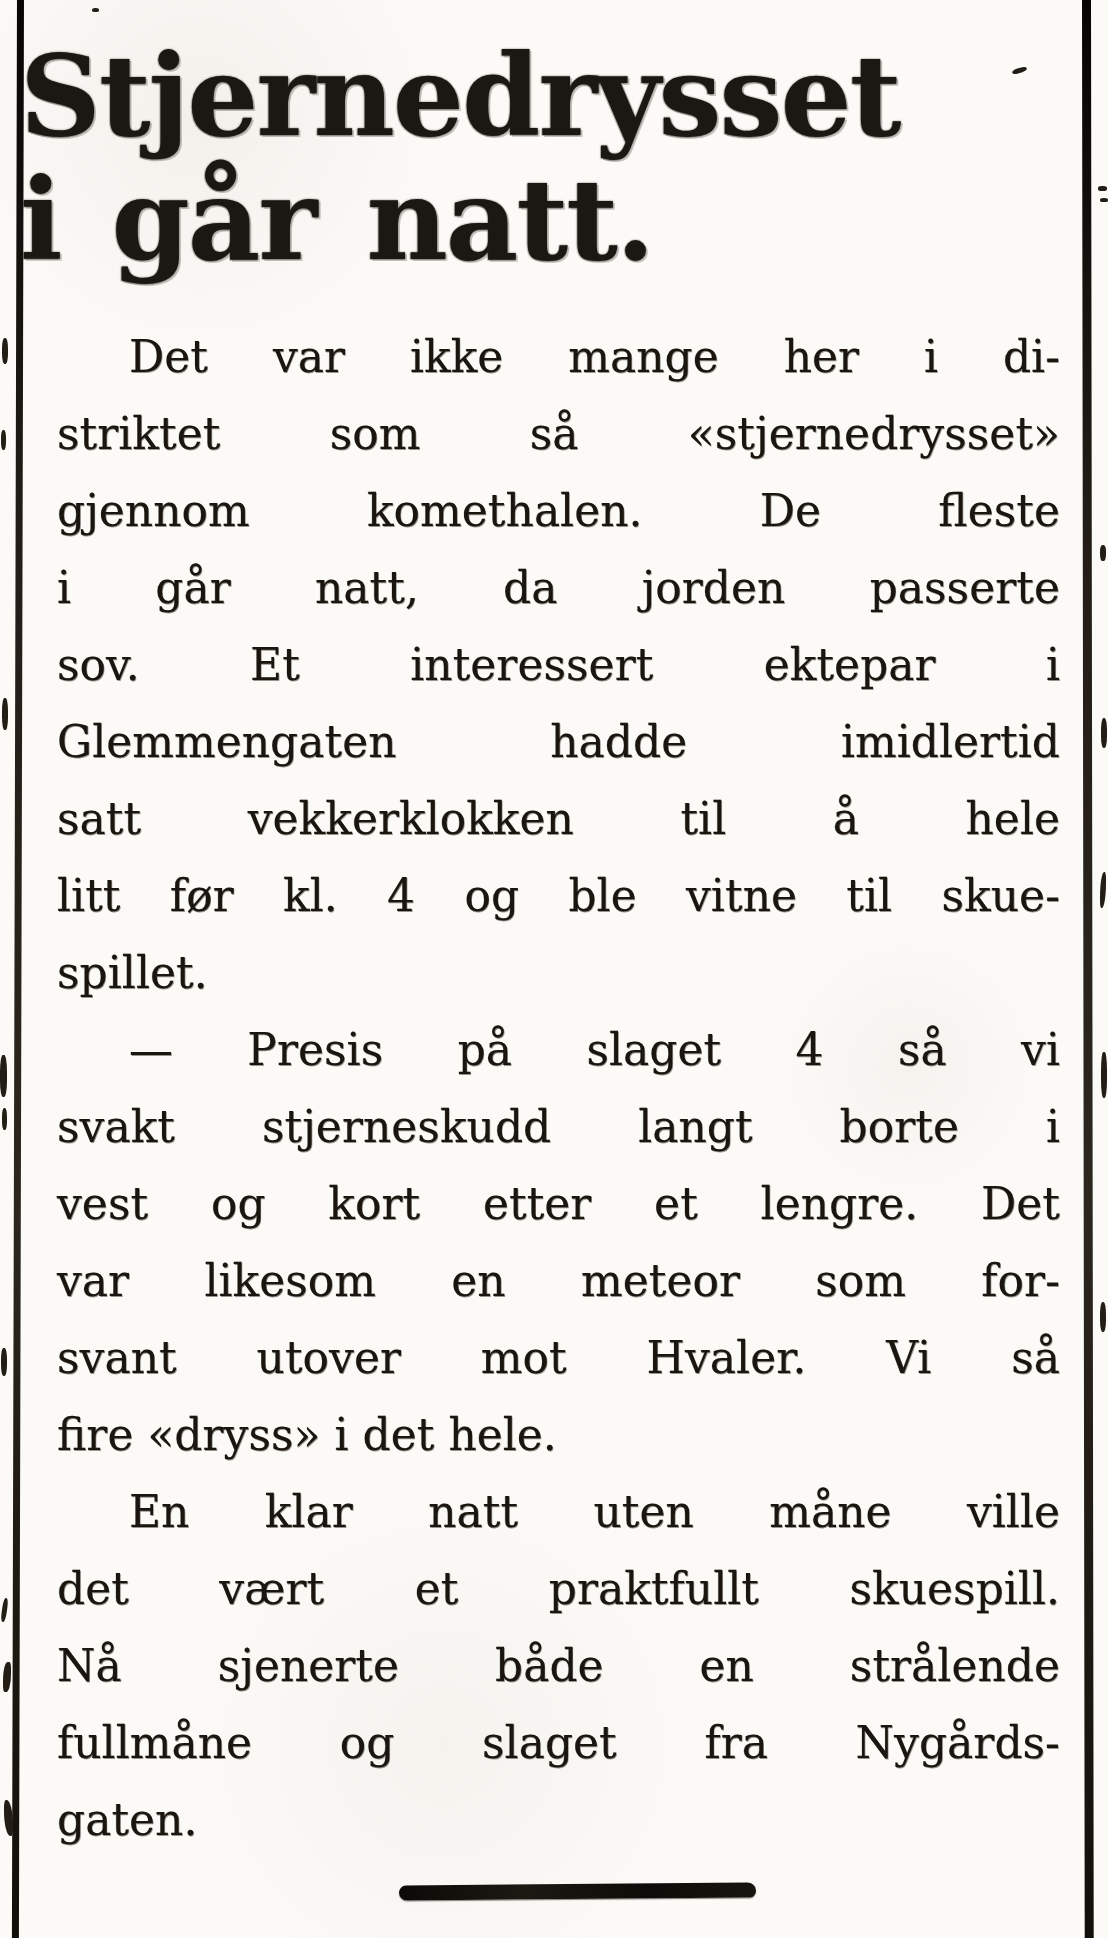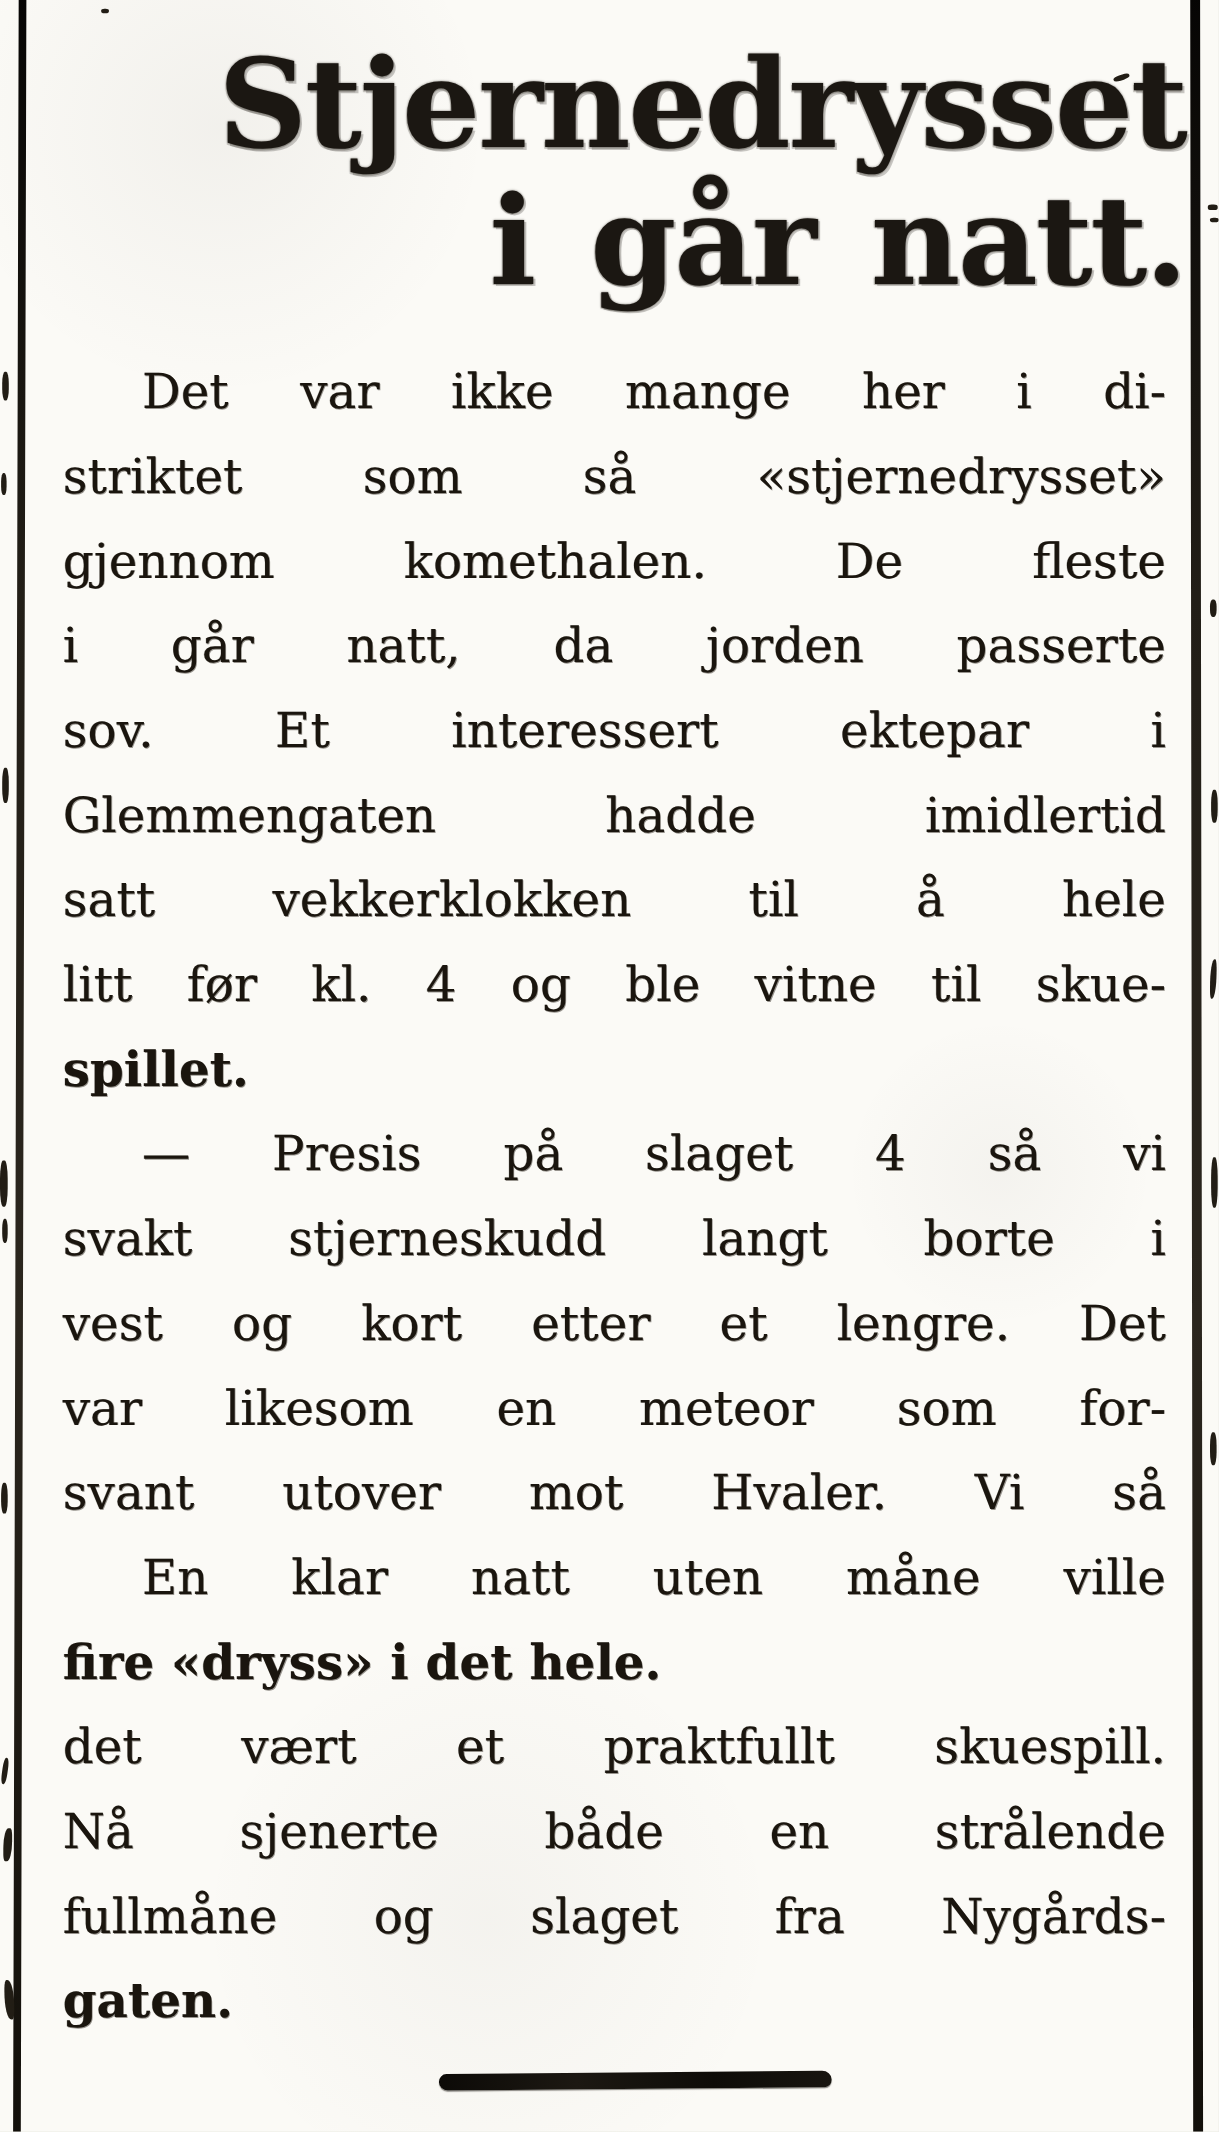--- a/index.html
+++ b/index.html
@@ -26,23 +26,23 @@
     background: linear-gradient(180deg, #060504, #221e17 28%, #2b261e 62%, #120f0a);
     border-radius: 3px;
   }
   .rule-left  { left: 17px;  width: 7px; transform: rotate(0.15deg); transform-origin: top center; }
   .rule-right { left: 1082px; width: 9px; transform: rotate(-0.08deg); transform-origin: top center; }
 
   
   .headline {
     position: absolute;
     top: 34px;
-    left: 30px;
+    left: 20px;
     width: 1048px;
-    text-align: right;
+    text-align: left;
     font-weight: bold;
     font-size: 112px;
     line-height: 124px;
     letter-spacing: -2px;
     color: #1b1712;
     text-shadow:
       0 0 2px rgba(25,20,12,.65),
       2px 2px 0 rgba(25,20,12,.22),
       -1px 1px 0 rgba(25,20,12,.18);
     filter: blur(0.4px);
@@ -56,21 +56,21 @@
     top: 318px;
     width: 1003px;
     font-size: 44px;
     line-height: 77px;
     color: #1a150e;
     text-shadow: 0.7px 0.9px 0.6px rgba(28,22,13,.45), -0.4px 0 0 rgba(28,22,13,.25);
     filter: blur(0.25px);
   }
   .line { height: 77px; text-align: justify; text-align-last: justify; }
   .line.first { text-indent: 72px; }
-  .line.last  { text-align-last: left; font-weight: bold; }
+  .line.last  { text-align-last: left; }
 
   
   .end-rule {
     position: absolute;
     left: 399px;
     top: 1884px;
     width: 357px;
     height: 15px;
     background: linear-gradient(90deg, #0c0a07, #1c1812 35%, #0e0c08 70%, #181510);
     border-radius: 8px 10px 7px 9px / 55% 60% 50% 60%;
@@ -102,22 +102,22 @@
       <div class="line just">sov. Et interessert ektepar i</div>
       <div class="line just">Glemmengaten hadde imidlertid</div>
       <div class="line just">satt vekkerklokken til å hele</div>
       <div class="line just">litt før kl. 4 og ble vitne til skue-</div>
       <div class="line last">spillet.</div>
       <div class="line first">— Presis på slaget 4 så vi</div>
       <div class="line just">svakt stjerneskudd langt borte i</div>
       <div class="line just">vest og kort etter et lengre. Det</div>
       <div class="line just">var likesom en meteor som for-</div>
       <div class="line just">svant utover mot Hvaler. Vi så</div>
+      <div class="line last">fire «dryss» i det hele.</div>
       <div class="line first">En klar natt uten måne ville</div>
-      <div class="line last">fire «dryss» i det hele.</div>
       <div class="line just">det vært et praktfullt skuespill.</div>
       <div class="line just">Nå sjenerte både en strålende</div>
       <div class="line just">fullmåne og slaget fra Nygårds-</div>
       <div class="line last">gaten.</div>
     </div>
 
   <div class="end-rule"></div>
 
   <div class="mark" style="left:2px;  top:338px;  width:6px; height:26px;"></div>
   <div class="mark" style="left:1px;  top:430px;  width:5px; height:20px;"></div>

